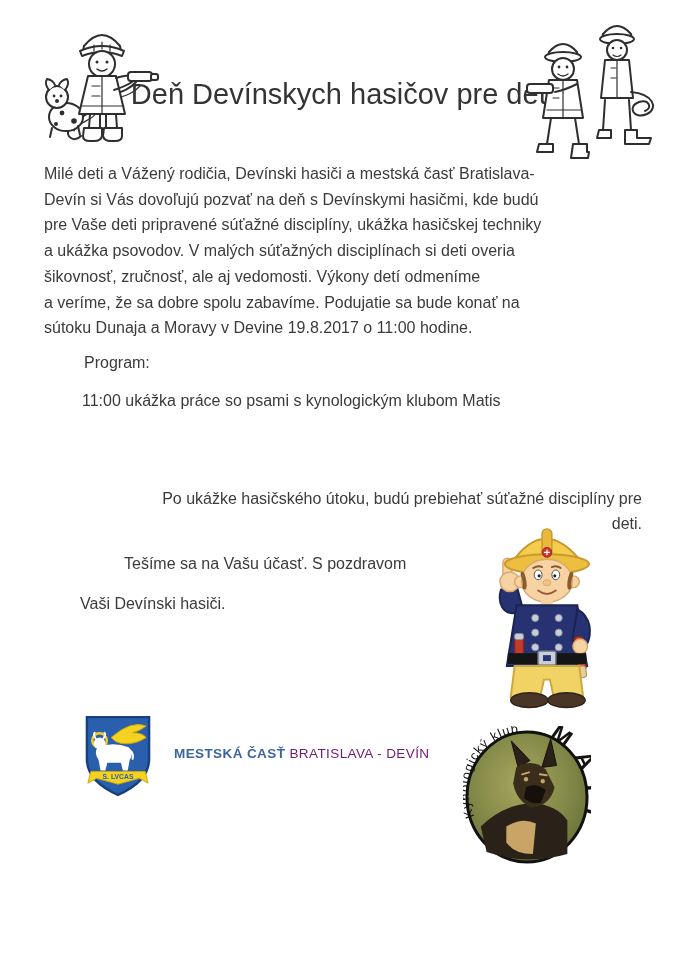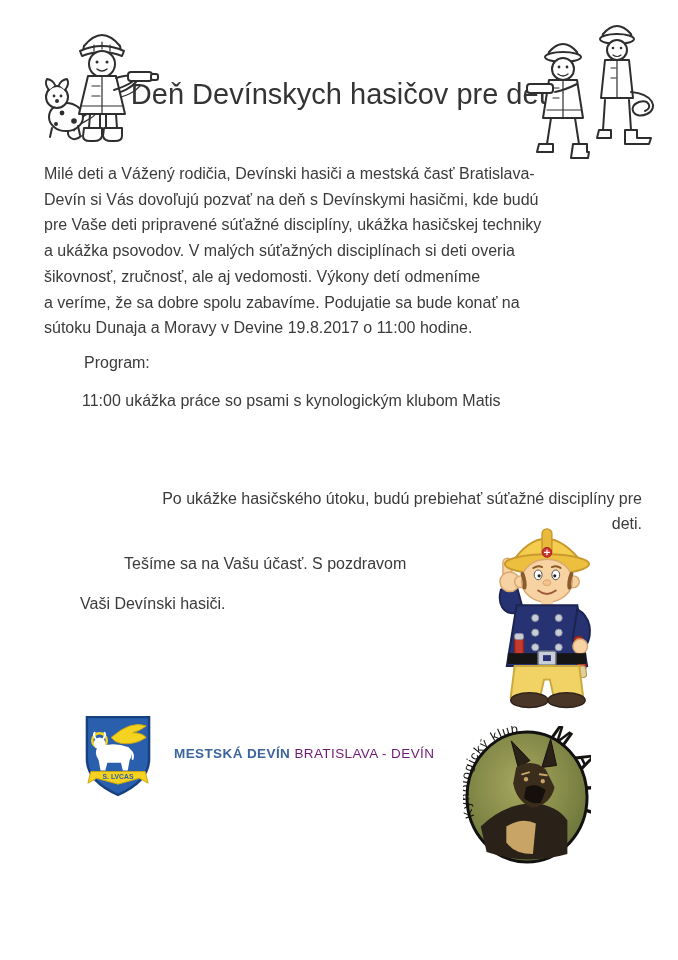--- a/index.html
+++ b/index.html
@@ -205,21 +205,21 @@
       <circle cx="16" cy="30" r="6" fill="#fff"></circle>
       <path d="M12,25 q-3,-4 -1,-6 M20,25 q3,-4 1,-6" stroke="#fff" stroke-width="2" fill="none" stroke-linecap="round"></path>
       <path d="M14,34 Q30,28 46,34 Q52,40 47,47 L45,58 h-5 l-2,-8 H24 l-2,8 h-5 L15,47 Q10,40 14,34 Z" fill="#fff"></path>
       <path d="M46,36 q6,4 4,10" stroke="#fff" stroke-width="2" fill="none" stroke-linecap="round"></path>
 
       <path d="M7,59 L63,59 L66,71 L57,66 L35,72 L13,66 L4,71 Z" fill="#f5d21f" stroke="#caa50f" stroke-width="1"></path>
       <text x="35" y="67" text-anchor="middle" font-size="7" font-weight="bold" fill="#2a5fad" font-family="Liberation Sans, sans-serif">S. LVCAS</text>
     </svg>
   </div>
   <div class="abs muni-text">
-    <span class="muni-bold">MESTSKÁ DEVÍN </span><span class="muni-light">BRATISLAVA - DEVÍN</span>
+    <span class="muni-bold">MESTSKÁ ČASŤ </span><span class="muni-light">BRATISLAVA - DEVÍN</span>
   </div>
 
   <div class="abs" style="left:463px; top:726px;">
     <svg width="128" height="140" viewBox="0 0 130 142">
       <defs>
         <radialGradient id="grass" cx="45%" cy="40%" r="75%">
           <stop offset="0%" stop-color="#a8a85f"></stop>
           <stop offset="60%" stop-color="#7d8444"></stop>
           <stop offset="100%" stop-color="#5c6733"></stop>
         </radialGradient>

